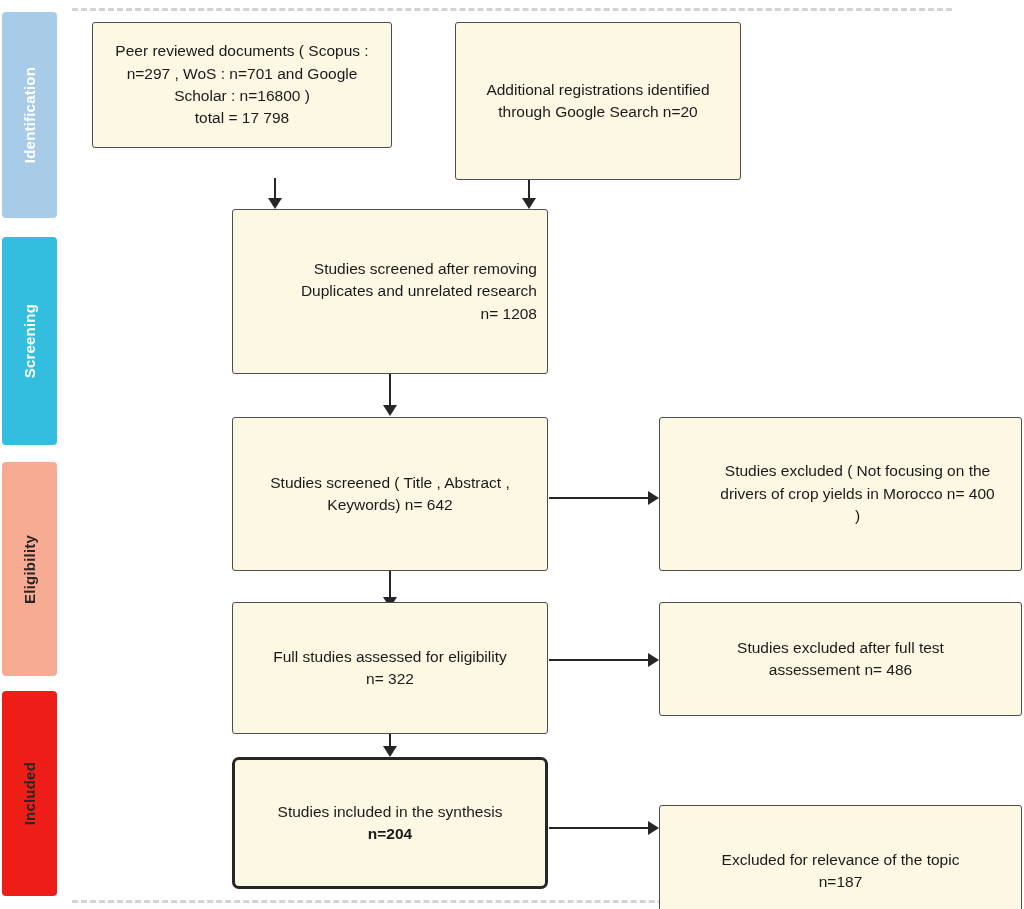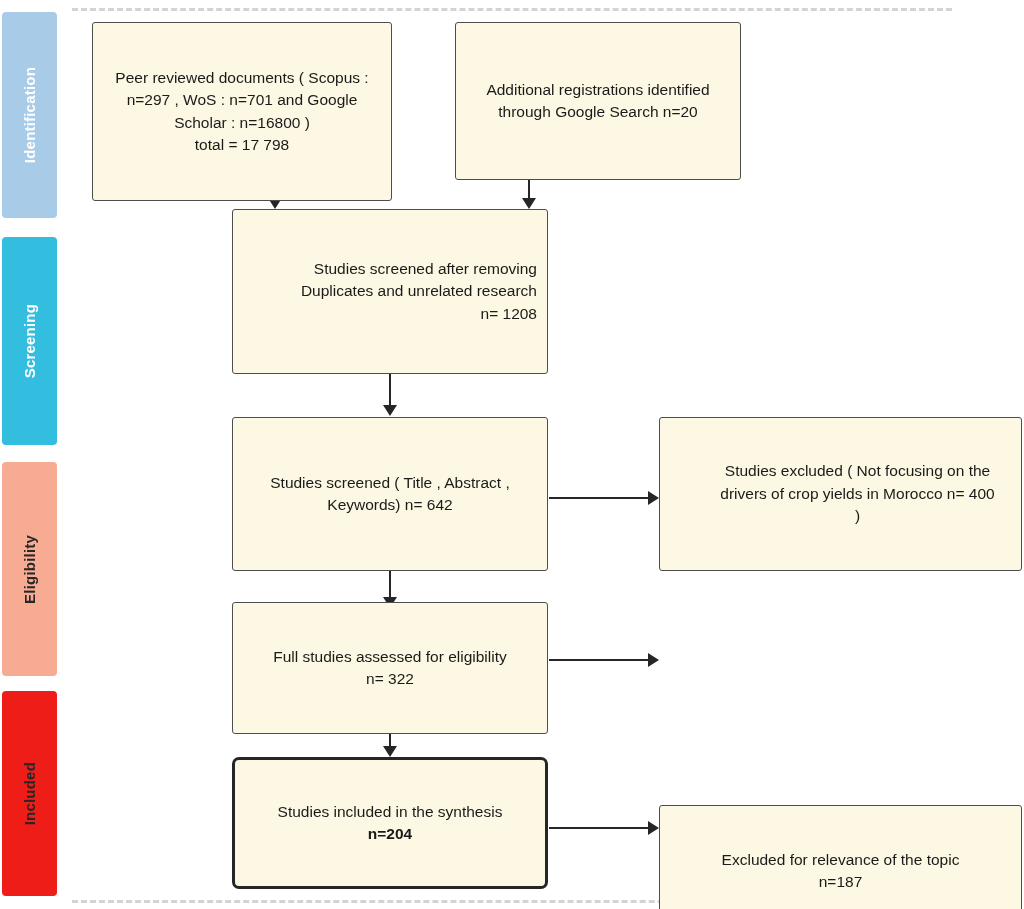--- a/index.html
+++ b/index.html
@@ -138,21 +138,21 @@
 
   <div class="conn-h" style="left:549px; top:659px; width:105px;"></div>
   <div class="arrow-right" style="left:648px; top:653px;"></div>
 
   <div class="conn-v" style="left:389px; top:716px; height:30px;"></div>
   <div class="arrow-down" style="left:383px; top:746px;"></div>
 
   <div class="conn-h" style="left:549px; top:827px; width:105px;"></div>
   <div class="arrow-right" style="left:648px; top:821px;"></div>
 
-  <div class="node" style="left:92px; top:22px; width:300px; height:179px;">
+  <div class="node" style="left:92px; top:22px; width:300px; height:126px;">
     <span class="node-text">Peer reviewed documents ( Scopus :
 n=297 , WoS : n=701 and  Google
 Scholar : n=16800 )
 total = 17 798</span>
   </div>
 
   <div class="node" style="left:455px; top:22px; width:286px; height:158px;">
     <span class="node-text">Additional registrations identified
 through Google Search  n=20</span>
   </div>
@@ -172,20 +172,24 @@
     <span class="node-text">Studies excluded ( Not focusing on the
 drivers of crop yields in Morocco  n= 400
 )</span>
   </div>
 
   <div class="node" style="left:232px; top:602px; width:316px; height:132px;">
     <span class="node-text">Full studies assessed for eligibility
 n= 322</span>
   </div>
 
+  <div class="node" style="left:659px; top:602px; width:363px; height:114px;">
+    <span class="node-text">Studies excluded after full test
+assessement n= 486</span>
+  </div>
 
   <div class="node emphasis" style="left:232px; top:757px; width:316px; height:132px;">
     <span style="width:100%;">
       <span class="node-text">Studies included in the synthesis</span>
       <span class="node-sub">n=204</span>
     </span>
   </div>
 
   <div class="node" style="left:659px; top:757px; width:363px; height:132px;margin-top:48px;">
     <span class="node-text">Excluded for relevance of the topic

